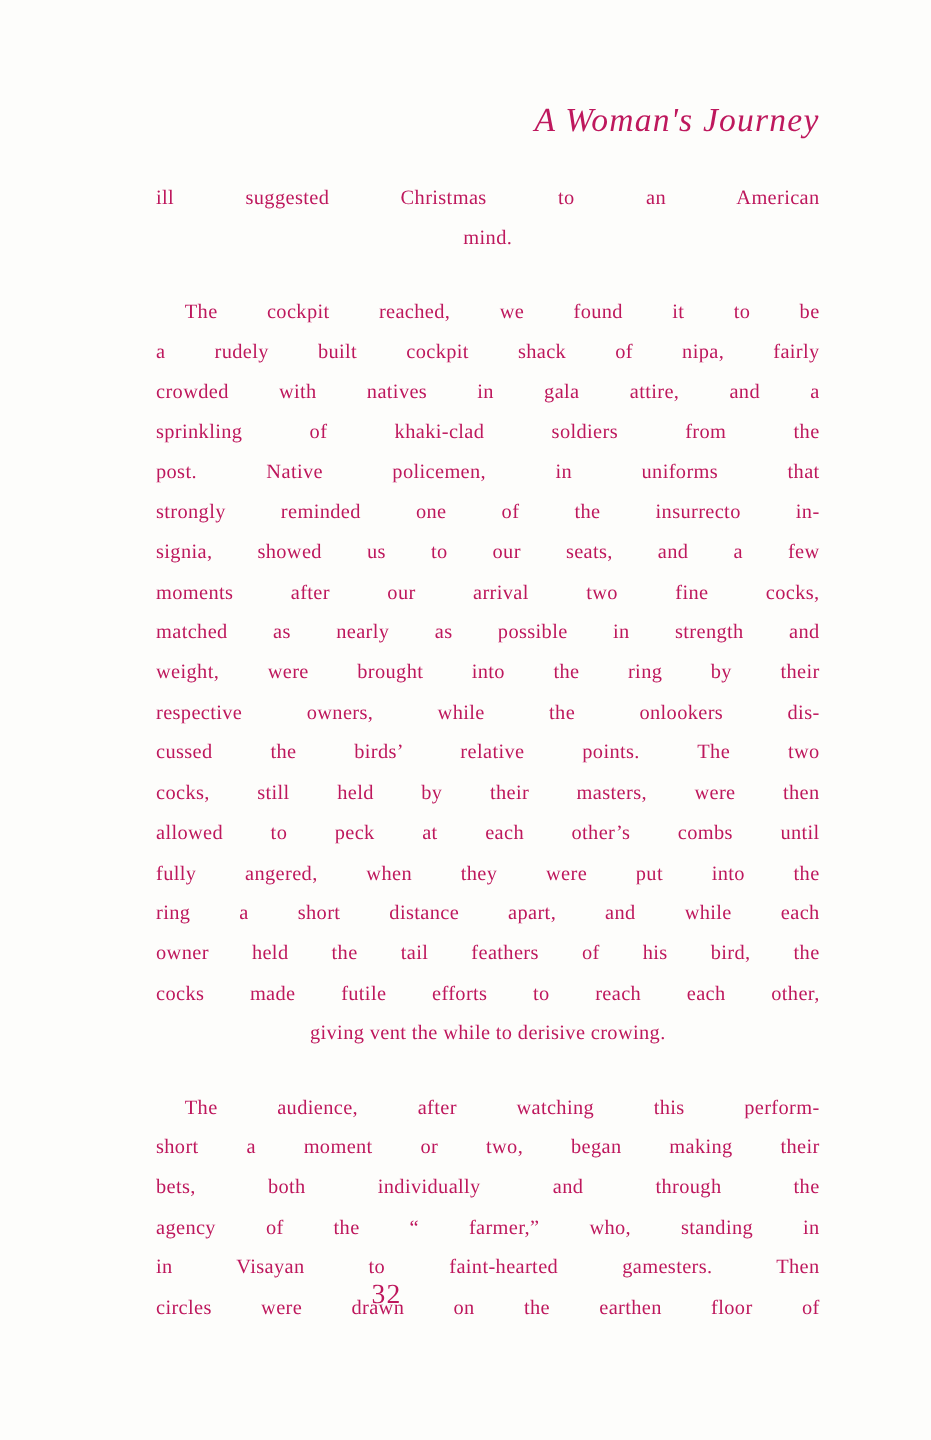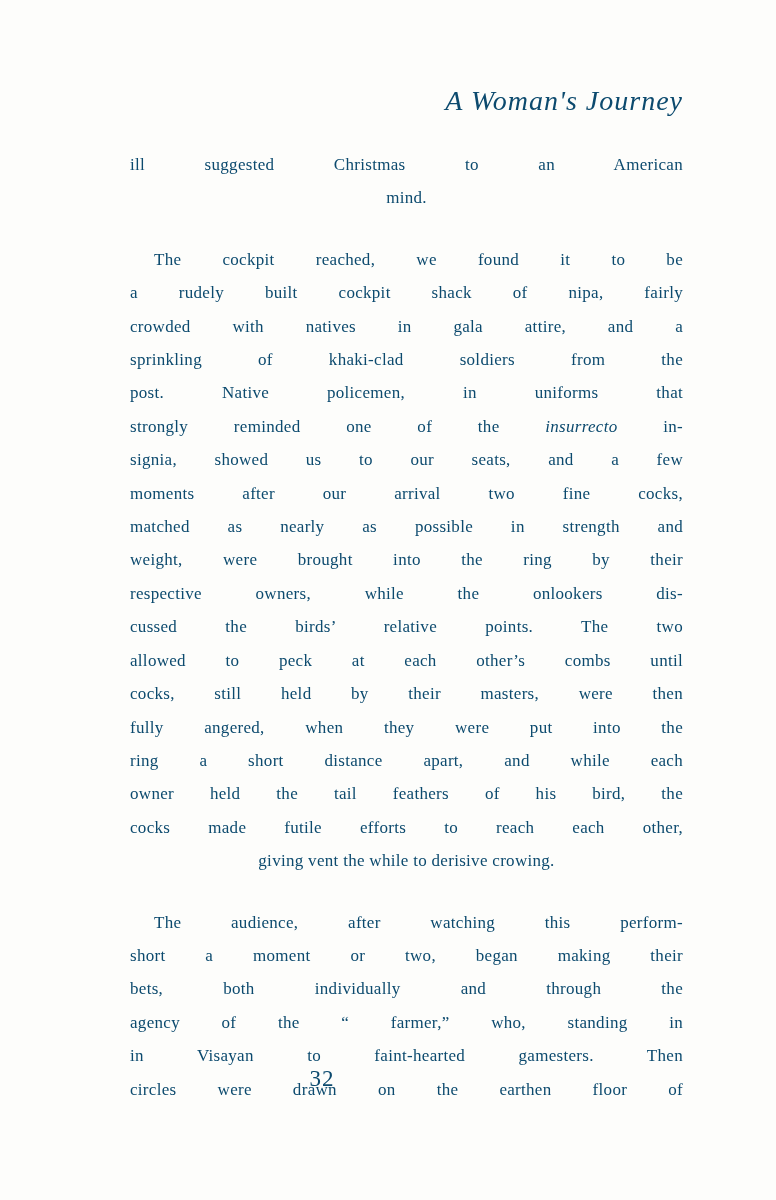--- a/index.html
+++ b/index.html
@@ -6,21 +6,21 @@
     margin: 0;
     padding: 0;
     background: #e8e8e6;
   }
   .page {
     position: relative;
     width: 776px;
     height: 1200px;
     margin: 0 auto;
     background: #fdfdfb;
-    color: #0c4a6e;
+    color: #be185d;
     font-family: "Liberation Serif", serif;
     overflow: hidden;
   }
   .text-column {
     position: absolute;
     left: 130px;
     top: 84px;
     width: 553px;
   }
   .running-header {
@@ -46,21 +46,20 @@
     white-space: normal;
     text-align: justify;
     text-align-last: justify;
     -moz-text-align-last: justify;
   }
   .line.indent {
     padding-left: 24px;
     margin-top: 28px;
   }
   .it {
-    font-style: italic;
     margin-top: 41px;
   }
   .page-number {
     position: absolute;
     left: 0;
     top: 1066px;
     width: 644px;
     text-align: center;
     font-size: 23px;
     letter-spacing: 1px;
@@ -80,22 +79,22 @@
         <div class="line just"><span>crowded with natives in gala attire, and a</span></div>
         <div class="line just"><span>sprinkling of khaki-clad soldiers from the</span></div>
         <div class="line just"><span>post.  Native policemen, in uniforms that</span></div>
         <div class="line just"><span>strongly reminded one of the </span><span class="it">insurrecto</span><span> in-</span></div>
         <div class="line just"><span>signia, showed us to our seats, and a few</span></div>
         <div class="line just"><span>moments after our arrival two fine cocks,</span></div>
         <div class="line just"><span>matched as nearly as possible in strength and</span></div>
         <div class="line just"><span>weight, were brought into the ring by their</span></div>
         <div class="line just"><span>respective owners, while the onlookers dis-</span></div>
         <div class="line just"><span>cussed the birds’ relative points.  The two</span></div>
+        <div class="line just"><span>cocks, still held by their masters, were then</span></div>
         <div class="line just"><span>allowed to peck at each other’s combs until</span></div>
-        <div class="line just"><span>cocks, still held by their masters, were then</span></div>
         <div class="line just"><span>fully angered, when they were put into the</span></div>
         <div class="line just"><span>ring a short distance apart, and while each</span></div>
         <div class="line just"><span>owner held the tail feathers of his bird, the</span></div>
         <div class="line just"><span>cocks made futile efforts to reach each other,</span></div>
         <div class="line"><span>giving vent the while to derisive crowing.</span></div>
         <div class="line just indent"><span>The audience, after watching this perform-</span></div>
         <div class="line just"><span>short a moment or two, began making their</span></div>
         <div class="line just"><span>bets, both individually and through the</span></div>
         <div class="line just"><span>agency of the “ farmer,” who, standing in</span></div>
         <div class="line just"><span>in Visayan to faint-hearted gamesters.  Then</span></div>

